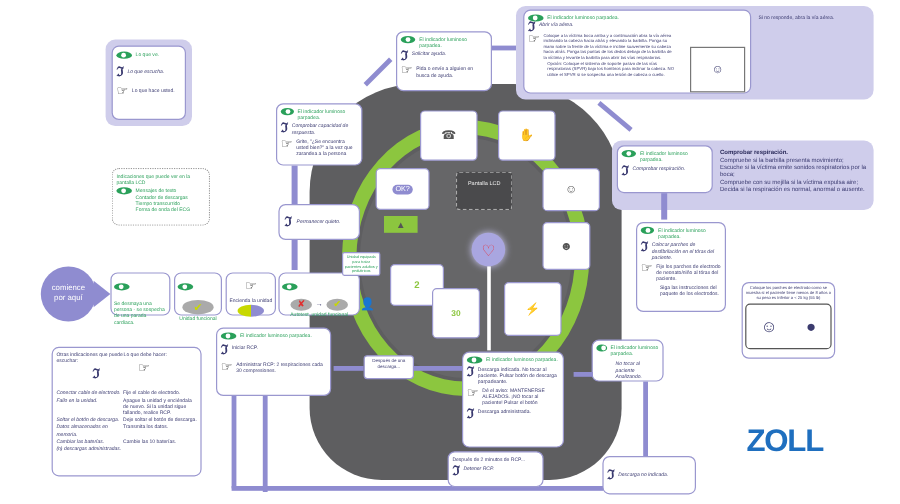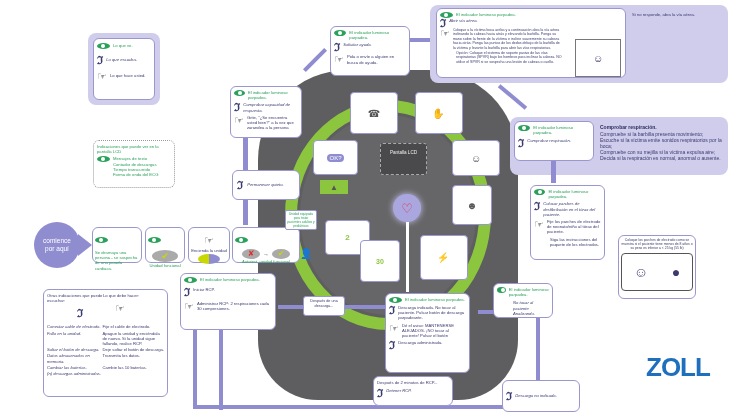--- a/index.html
+++ b/index.html
@@ -341,15 +341,15 @@
     </div>
   <div style="display:flex;margin-top:1px;">
       <div class="t ital" style="width:56px;">Cambiar las baterías.</div>
       <div class="t" style="width:62px;">Cambie las 10 baterías.</div>
     </div>
   <div style="display:flex;margin-top:1px;">
       <div class="t ital" style="width:118px;">(n) descargas administradas.</div>
     </div>
 </div>
 
-<div class="abs" style="left:646px;top:352px;">
+<div class="abs" style="left:622px;top:352px;">
   <span style="font-family:'Liberation Sans',sans-serif;font-weight:bold;font-size:26px;color:#1f6fbf;letter-spacing:-1px;">ZOLL</span>
 </div>
 
 </body></html>

